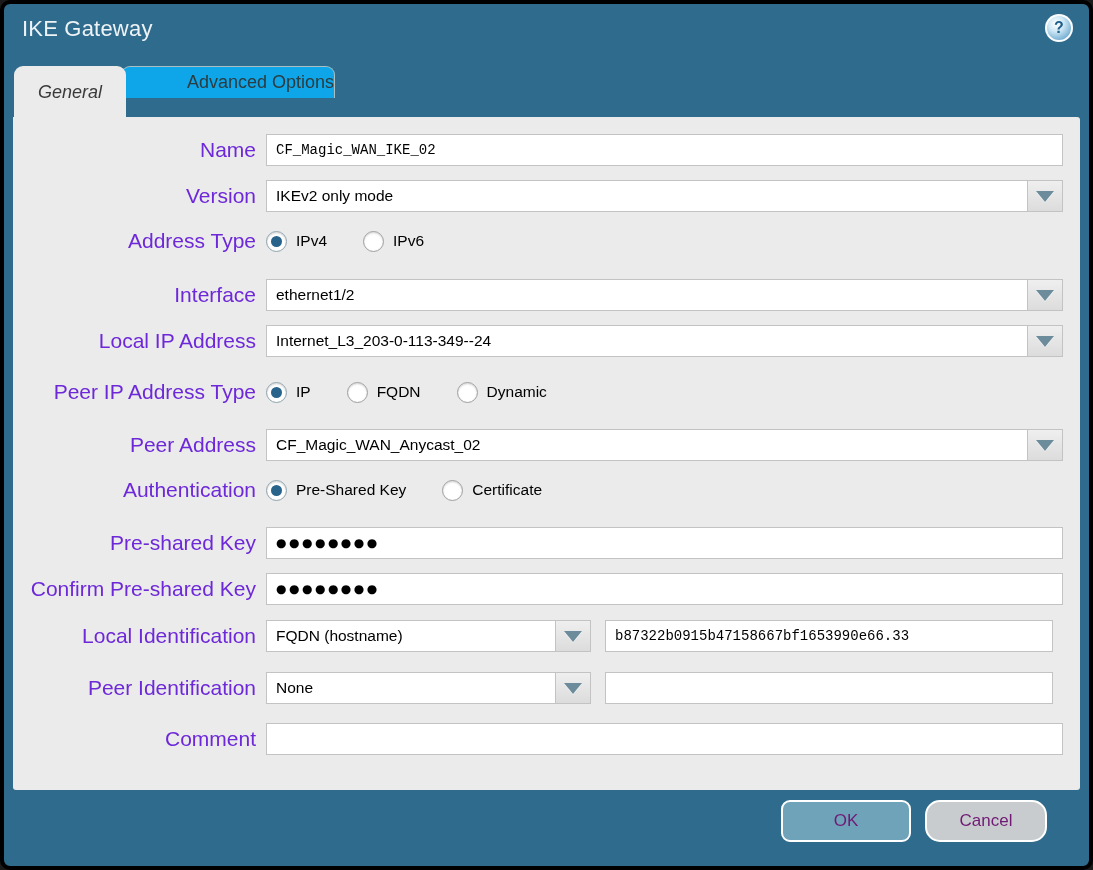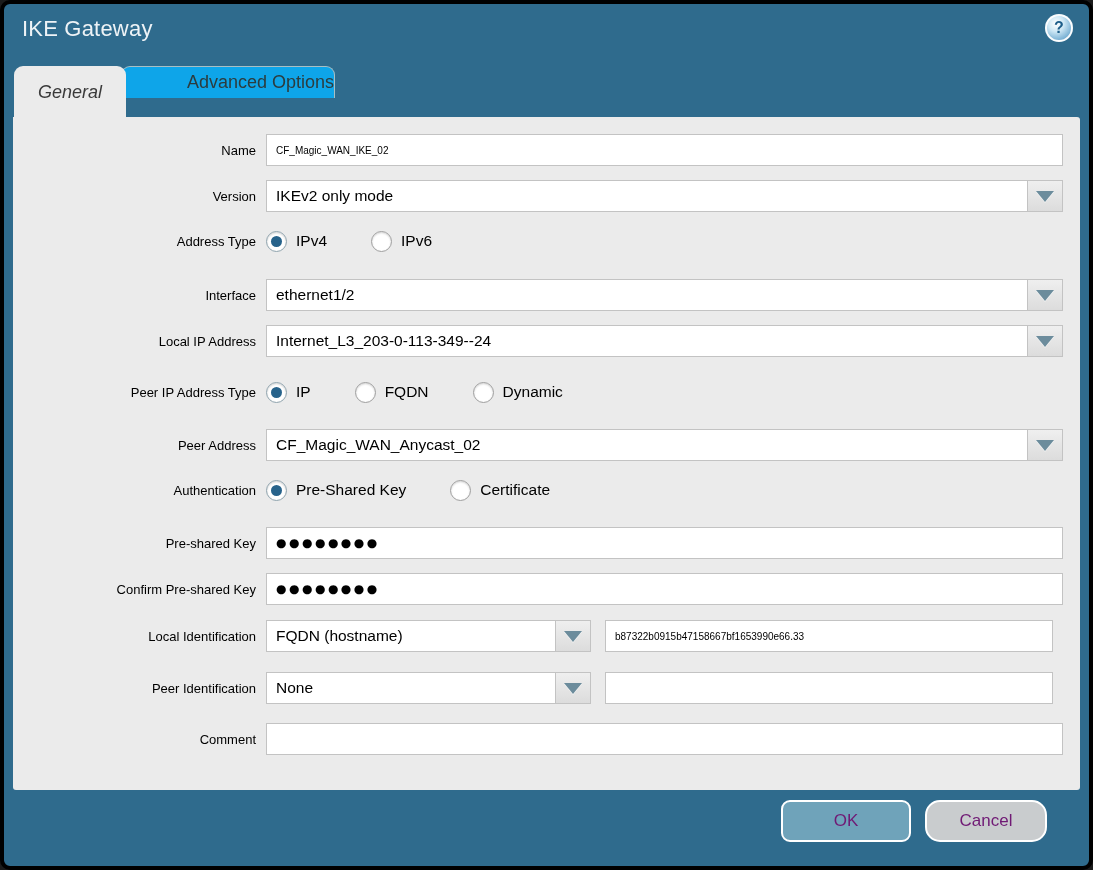--- a/index.html
+++ b/index.html
@@ -20,40 +20,40 @@
        display:flex;align-items:center;justify-content:center;font-size:18px;cursor:pointer;}
   .tab.active{left:10px;width:112px;background:#EBEBEB;color:#3a3a3a;z-index:3;font-style:italic;}
   .tab.inactive{left:117px;width:214px;background:#0ea5e9;color:#2c3c3e;border:1px solid #a8bfc4;border-bottom:none;height:32px;z-index:1;justify-content:flex-end;}
 
   
   .panel{position:absolute;left:9px;top:113px;width:1067px;height:673px;background:#EBEBEB;
          border-radius:0 3px 3px 3px;z-index:2;}
 
   .row{position:absolute;left:0;right:17px;height:32px;display:flex;align-items:center;}
   .row.radio-row{height:28px;}
-  .lbl{width:243px;flex:none;text-align:right;padding-right:10px;font-size:13px;color:#000000;}
+  .lbl{width:243px;flex:none;text-align:right;padding-right:10px;font-size:21px;color:#6d28d9;}
   .fieldwrap{flex:1;display:flex;height:100%;align-items:stretch;min-width:0;}
 
-  input.ti{flex:1;min-width:0;border:1px solid #c3c3c3;background:#fff;font-family:Liberation Sans, sans-serif;
-           font-size:10px;color:#000;padding:0 9px;outline:none;box-sizing:border-box;}
+  input.ti{flex:1;min-width:0;border:1px solid #c3c3c3;background:#fff;font-family:Liberation Mono, monospace;
+           font-size:14px;color:#000;padding:0 9px;outline:none;box-sizing:border-box;}
   input.pw{font-family:"DejaVu Sans",sans-serif;font-size:12px;letter-spacing:2.5px;font-weight:bold;}
 
   .dd{display:flex;align-items:stretch;border:1px solid #c3c3c3;background:#fff;box-sizing:border-box;cursor:pointer;min-width:0;}
   .dd.full{flex:1;gap:45px;}
   .dd.half{width:325px;flex:none;}
   .ddtext{flex:1;min-width:0;display:flex;align-items:center;padding:0 9px;font-size:15.5px;color:#000;
           white-space:nowrap;overflow:hidden;}
   .ddbtn{width:34px;flex:none;background:linear-gradient(#efefef,#dcdcdc);border-left:1px solid #c3c3c3;
          display:flex;align-items:center;justify-content:center;}
   .arrow{width:0;height:0;border-left:9px solid transparent;border-right:9px solid transparent;
          border-top:11px solid #6c8c9c;filter:drop-shadow(0 1px 0 rgba(255,255,255,.6));}
 
   .field-input2{flex:1;margin-left:14px;margin-right:10px;}
 
-  .radio-group{display:flex;align-items:center;gap:16px;text-align:center;}
+  .radio-group{display:flex;align-items:center;gap:8px;text-align:center;}
   .radio-opt{display:flex;align-items:center;margin-right:28px;cursor:pointer;}
   .radio{width:21px;height:21px;border-radius:50%;background:#fff;border:1px solid #9e9e9e;
          box-sizing:border-box;box-shadow:inset 0 1px 2px rgba(0,0,0,.18);flex:none;
          display:flex;align-items:center;justify-content:center;}
   .radio.checked{border-color:#8fa3ad;}
   .radio.checked::after{content:"";width:11px;height:11px;border-radius:50%;background:#27638b;}
   .radio-lbl{font-size:15.5px;color:#000;margin-left:9px;}
 
   
   .btn{position:absolute;top:796px;height:42px;border-radius:9px;border:2px solid #fff;

